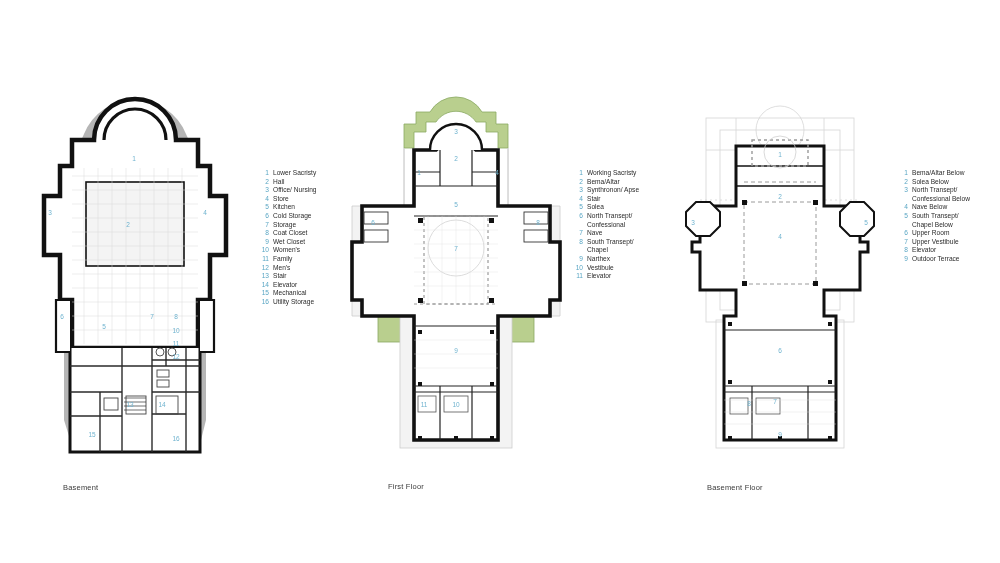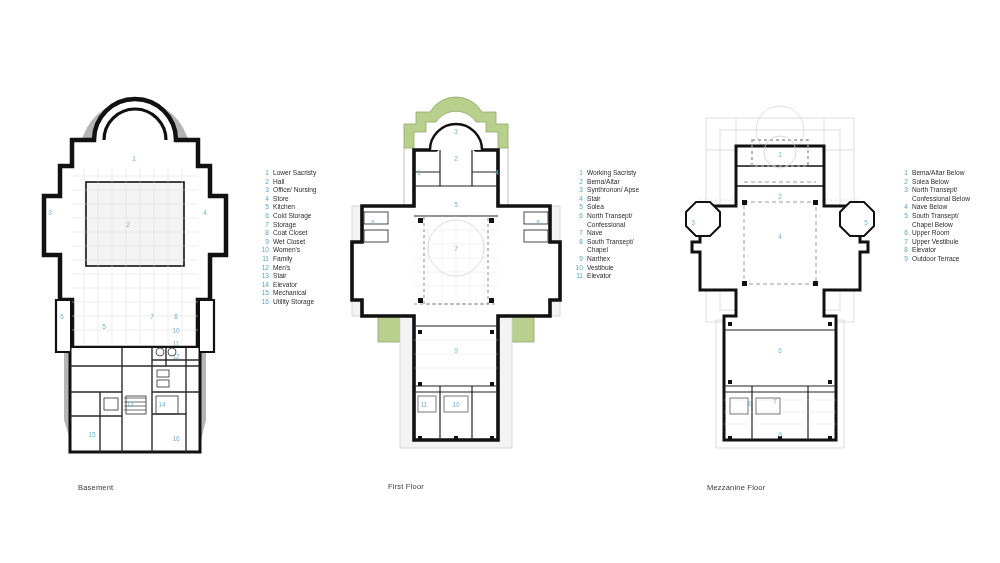--- a/index.html
+++ b/index.html
@@ -28,21 +28,21 @@
   #plan-first    { left: 335px; width: 340px; }
   #plan-mezz     { left: 670px; width: 330px; }
 
   .plan-caption {
     position: absolute;
     font-size: 7.5px;
     color: #3a3a3a;
     letter-spacing: 0.2px;
     white-space: nowrap;
   }
-  #caption-basement { left: 78px; top: 483px; }
+  #caption-basement { left: 63px; top: 483px; }
   #caption-first    { left: 388px; top: 482px; }
   #caption-mezz     { left: 707px; top: 483px; }
 
   
   .legend {
     position: absolute;
     font-size: 6.6px;
     line-height: 8.6px;
     color: #2d2d2d;
     white-space: nowrap;
@@ -459,15 +459,15 @@
         <span class="legend-label">Elevator</span>
       </div>
       <div class="legend-row">
         <span class="legend-num">9</span>
         <span class="legend-label">Outdoor Terrace</span>
       </div>
     </div>
 
   <div class="plan-caption" id="caption-basement">Basement</div>
   <div class="plan-caption" id="caption-first">First Floor</div>
-  <div class="plan-caption" id="caption-mezz">Mezzanine Floor</div>
+  <div class="plan-caption" id="caption-mezz">Basement Floor</div>
 
 </div>
 
 </body></html>

